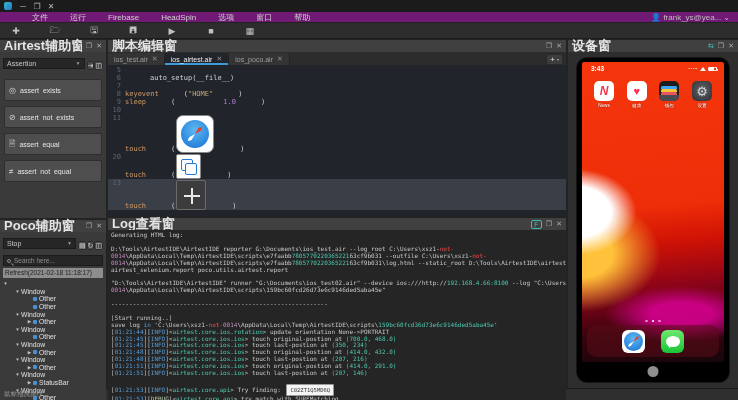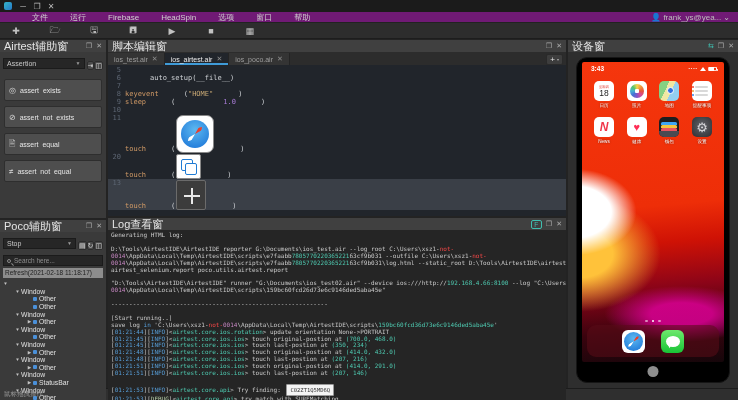--- a/index.html
+++ b/index.html
@@ -16,21 +16,21 @@
   .menu-item { padding:0 11px; white-space:nowrap; }
   #account { margin-left:auto; display:flex; align-items:center; gap:2px; padding-right:8px; color:#bdbdbd; }
   #account .avatar { font-size:8px; }
   #toolbar { height:16px; background:#2d2d2d; display:flex; align-items:center; gap:27px; padding-left:10px; border-bottom:1px solid #1d1d1d; }
   .tool-ic { font-size:9px; color:#c2c2c2; width:12px; text-align:center; }
 
   
   #main { display:flex; height:349px; background:#232323; gap:2px; padding-top:1px; }
   .panel { background:#3a3a3a; display:flex; flex-direction:column; min-width:0; }
   .phead { height:12px; background:#404040; display:flex; align-items:center; padding:0 4px; flex:none; }
-  .phead .ptitle { font-size:11px; font-weight:normal; color:#e4e4e4; flex:1; white-space:nowrap; overflow:hidden; }
+  .phead .ptitle { font-size:13px; font-weight:bold; color:#e4e4e4; flex:1; white-space:nowrap; overflow:hidden; }
   .phead .pic { font-size:7px; color:#a9a9a9; margin-left:4px; }
   .teal { color:#3fbfb0 !important; border-color:#3fbfb0 !important; }
 
   
   #left-col { width:106px; flex:none; display:flex; flex-direction:column; gap:2px; }
   #airtest-panel { height:178px; flex:none; }
   .ddrow { display:flex; align-items:center; gap:2px; padding:2px 3px; flex:none; }
   .dropdown { flex:1; height:11px; background:#262626; border:1px solid #1b1b1b; color:#c7c7c7; font-size:7px; display:flex; align-items:center; padding:0 3px; min-width:0; }
   .dropdown .caret { margin-left:auto; font-size:5px; color:#9a9a9a; }
   .sqbtn { width:12px; height:11px; background:#4a4a4a; border:1px solid #2c2c2c; color:#cfcfcf; font-size:7px; line-height:9px; text-align:center; border-radius:2px; flex:none; }
@@ -439,47 +439,20 @@
             <span id="dtime">3:43</span>
             <span class="right">
               <span class="sigdots">••••</span>
               <span class="wifi"></span>
               <span class="batt"></span>
             </span>
           </div>
           <div id="app-grid">
               <div class="approw">
                 <div class="appcell">
-                  <div class="appic ic-calendar">
-                    <div class="wd">星期四</div>
-                    <div class="dd">18</div>
-                  </div>
-                  <div class="applbl">日历</div>
-                </div>
-                <div class="appcell">
-                  <div class="appic ic-photos">
-                    <div class="flower"></div>
-                  </div>
-                  <div class="applbl">照片</div>
-                </div>
-                <div class="appcell">
-                  <div class="appic ic-maps"></div>
-                  <div class="applbl">地图</div>
-                </div>
-                <div class="appcell">
-                  <div class="appic ic-reminders">
-                    <i></i>
-                    <i></i>
-                    <i></i>
-                  </div>
-                  <div class="applbl">提醒事项</div>
-                </div>
-              </div>
-              <div class="approw">
-                <div class="appcell">
                   <div class="appic ic-news">N</div>
                   <div class="applbl">News</div>
                 </div>
                 <div class="appcell">
                   <div class="appic ic-health">♥</div>
                   <div class="applbl">健康</div>
                 </div>
                 <div class="appcell">
                   <div class="appic ic-wallet">
                     <i></i>

